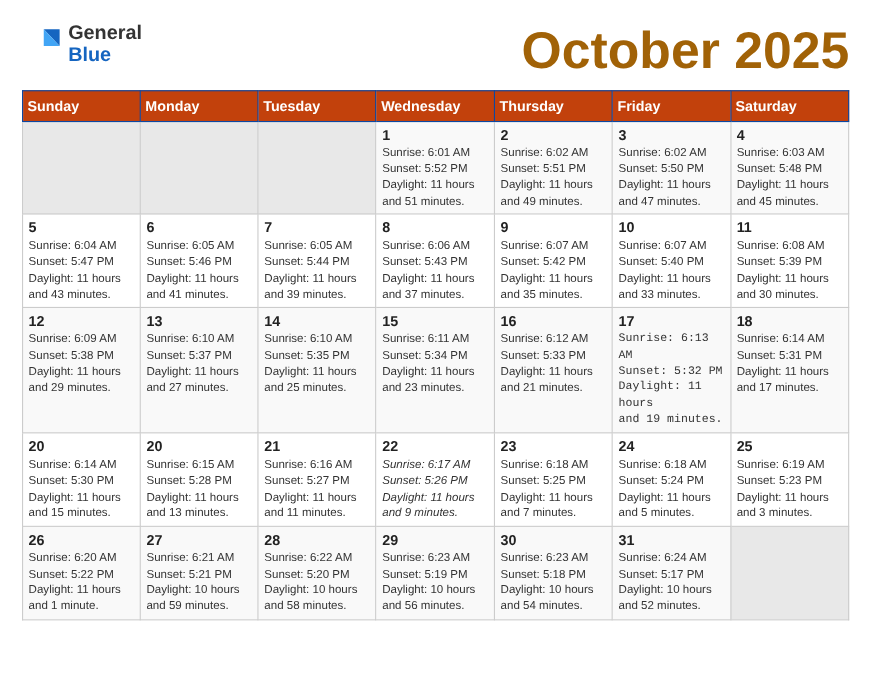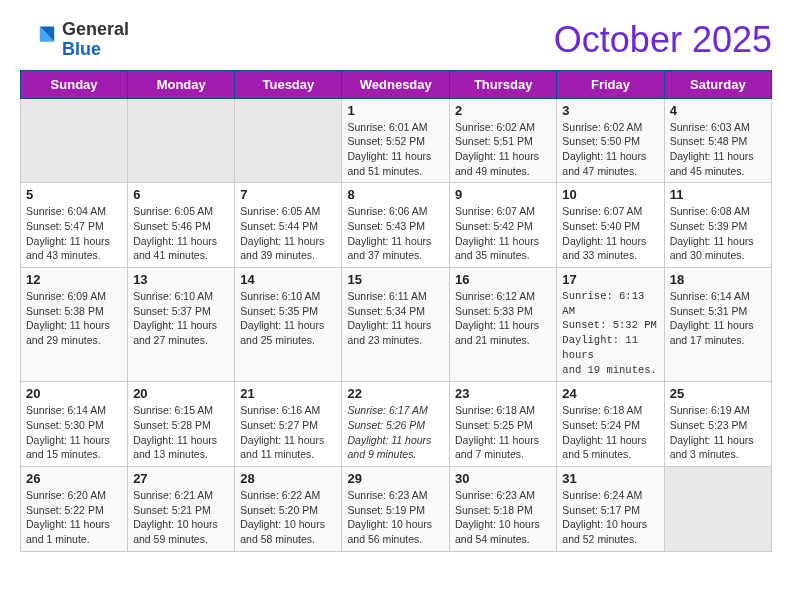--- a/index.html
+++ b/index.html
@@ -29,39 +29,39 @@
     .logo-general { color: #333; }
     .logo-blue { color: #1565c0; }
     .logo-icon {
       width: 36px;
       height: 36px;
     }
     .title-block {
       text-align: right;
     }
     .month-title {
-      font-size: 36px;
-      font-weight: normal;
-      color: #6d28d9;
+      font-size: 47px;
+      font-weight: bold;
+      color: #a16207;
       line-height: 1.1;
     }
     .location-title {
       font-size: 16px;
       color: #444;
     }
     .calendar {
       width: 100%;
       border-collapse: collapse;
       font-size: 11px;
     }
     .calendar thead tr th {
-      background-color: #a21caf;
+      background-color: #c2410c;
       color: #fff;
       padding: 6px 4px;
-      text-align: center;
+      text-align: left;
       font-size: 13px;
       font-weight: bold;
       border: 1px solid #0d47a1;
     }
     .calendar tbody tr td {
       border: 1px solid #ccc;
       vertical-align: top;
       padding: 4px 5px;
       width: 108px;
       min-height: 80px;

